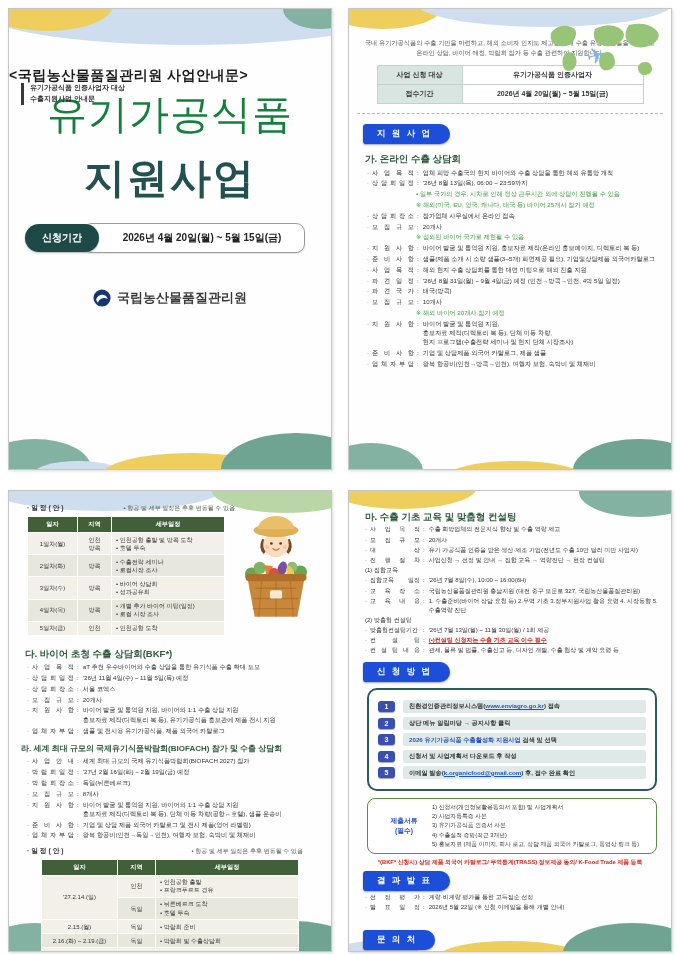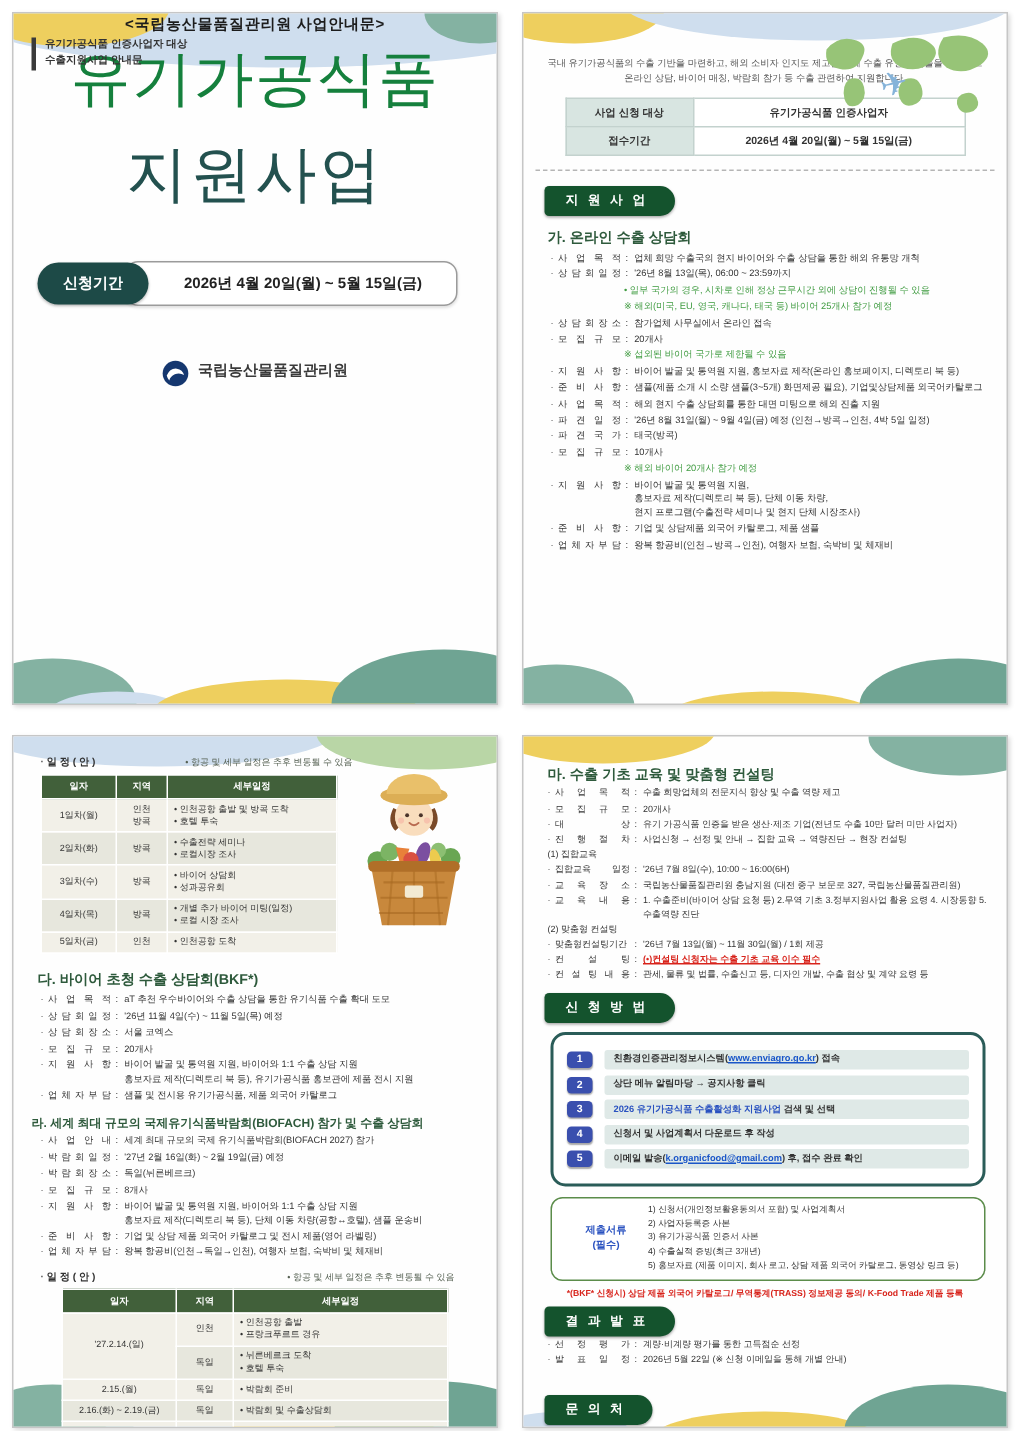--- a/index.html
+++ b/index.html
@@ -10,36 +10,36 @@
   #p1{left:8px;top:8px}  #p2{left:348px;top:8px}
   #p3{left:8px;top:490px} #p4{left:348px;top:490px}
   .content{position:relative;z-index:2}
   
   .dec{position:absolute;border-radius:50%;z-index:1}
   .dy{background:#eecf5e}.db{background:#cfdeee}.dt{background:#84b2a2}
   .dt2{background:#6fa493}.dg{background:#b9d6a6}
   
   .p1-tag{position:absolute;left:12px;top:16px;border-left:3px solid #3a3a3a;padding-left:6px;
           font-size:7px;font-weight:bold;color:#333;line-height:1.55;white-space:pre-line}
-  .p1-sub{text-align:center;font-size:10px;font-weight:bold;color:#1c1c1c;letter-spacing:.5px}
+  .p1-sub{margin-top:58px;font-size:14px;font-weight:bold;color:#1c1c1c;letter-spacing:.5px}
   .p1-year{text-align:center;font-size:31px;font-weight:bold;color:#0e0e0e;letter-spacing:13px;padding-left:13px;margin-top:6px}
   .p1-t1{text-align:center;font-size:40px;font-weight:normal;color:#15803d;letter-spacing:1px;margin-top:2px}
   .p1-t2{text-align:center;font-size:41px;font-weight:bold;color:#23514f;letter-spacing:2px;margin-top:7px}
-  .p1-t3{text-align:center;font-size:41px;font-weight:normal;color:#23514f;letter-spacing:2px;margin-top:9px}
+  .p1-t3{text-align:center;font-size:41px;font-weight:bold;color:#23514f;letter-spacing:2px;margin-top:9px}
   .badge-row{display:flex;align-items:center;margin:26px 26px 0 16px;position:relative}
-  .badge-row.second{margin-top:30px}
+  .badge-row.second{margin-top:17px}
   .badge-pill{background:#1d4a47;color:#fff;font-weight:bold;font-size:10px;padding:7px 0;width:74px;flex:none;
               text-align:center;border-radius:15px;position:relative;z-index:2;box-shadow:0 1px 2px rgba(0,0,0,.3)}
   .badge-val{flex:1;margin-left:-16px;background:#fff;border:1px solid #9b9b9b;border-radius:9px;
              padding:7px 6px 7px 22px;text-align:center;font-size:10px;font-weight:bold;color:#222;
              box-shadow:0 1px 2px rgba(0,0,0,.12)}
   .p1-org{display:flex;align-items:flex-start;justify-content:center;gap:6px;margin-top:36px;
-          font-size:10px;font-weight:bold;color:#3a3a3a}
+          font-size:13px;font-weight:bold;color:#3a3a3a}
   
-  .pill{display:inline-block;background:#14532d;color:#fff;font-weight:bold;font-size:8.5px;
+  .pill{display:inline-block;background:#1d4ed8;color:#fff;font-weight:bold;font-size:8.5px;
         letter-spacing:2px;padding:4px 18px 4px 14px;border-radius:4px 13px 13px 4px;
         margin:10px 0 0 14px;box-shadow:0 1px 2px rgba(0,0,0,.35)}
   .sec-h{font-size:9.5px;font-weight:bold;color:#2e5a3c;margin:9px 8px 3px 16px;line-height:1.2}
   .sec-h.long{font-size:8px;margin-left:12px}
   .info{padding:0 6px 0 18px}
   .row{display:flex;font-size:6.2px;color:#333;line-height:1.5;margin-top:1.5px}
   .row::before{content:"·";margin-right:3px;color:#555}
   .row .lbl{width:42px;flex:none;text-align:justify;text-align-last:justify;color:#333}
   .row .c{flex:none;margin:0 4px 0 3px}
   .row .c::before{content:":"}

